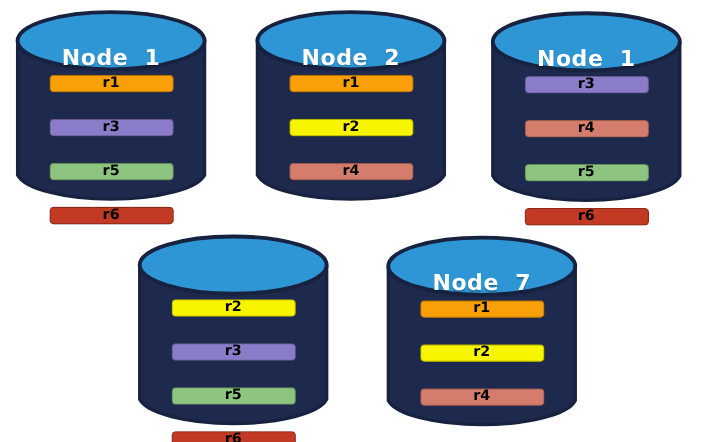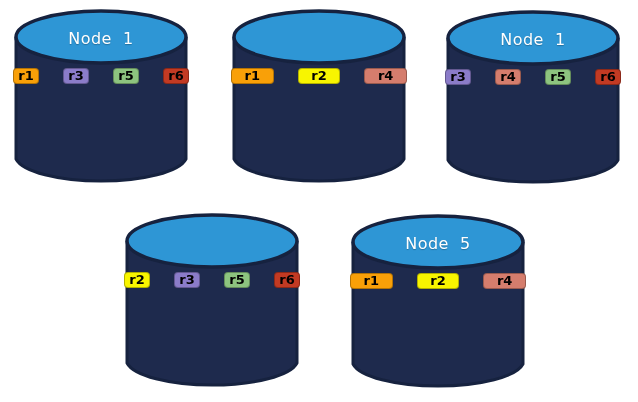--- a/index.html
+++ b/index.html
@@ -38,40 +38,40 @@
     stroke: var(--cylinder-outline, #16223F);
     stroke-width: 3;
   }
   .cyl-top {
     fill: var(--cylinder-top, #2E96D5);
     stroke: var(--cylinder-outline, #16223F);
     stroke-width: 3.5;
   }
   .node-title {
     position: absolute;
-    left: 0; top: 3px;
+    left: 0; top: 16px;
     width: 100%;
     height: 55px;
     display: flex;
     align-items: center;
     justify-content: center;
     color: var(--title-text, #ffffff);
-    font-size: 16px;
-    font-weight: normal;
+    font-size: 20px;
+    font-weight: bold;
     letter-spacing: 0.5px;
     white-space: pre;
     text-shadow: 0 1px 1px rgba(0,0,0,0.25);
   }
   .bars {
     position: absolute;
     left: 0;
     top: 60px;
     width: 100%;
     display: flex;
-    flex-direction: row;
+    flex-direction: column;
     align-items: center;
     gap: 24px;
   }
   .bar {
     box-sizing: border-box;
     width: 113px;
     height: 16px;
     border-radius: 4px;
     border: 1px solid rgba(0,0,0,0.28);
     display: flex;
@@ -98,20 +98,21 @@
         <div class="bar" style="background: rgb(139, 124, 201);">r3</div>
         <div class="bar" style="background: rgb(141, 196, 127);">r5</div>
         <div class="bar" style="background: rgb(194, 58, 35);">r6</div>
       </div>
   </div>
     <div class="node">
     <svg class="cyl" viewBox="0 0 176 182" aria-hidden="true">
       <path class="cyl-body" d="M 3 29 L 3 151 A 86 26 0 0 0 173 151 L 173 29 A 86 26 0 0 1 3 29 Z"></path>
       <ellipse class="cyl-top" cx="88" cy="29" rx="85" ry="26"></ellipse>
     </svg>
+    <div class="node-title">Node  2</div>
     <div class="bars">
         <div class="bar" style="background: rgb(249, 160, 8);">r1</div>
         <div class="bar" style="background: rgb(248, 245, 0);">r2</div>
         <div class="bar" style="background: rgb(213, 125, 109);">r4</div>
       </div>
   </div>
     <div class="node">
     <svg class="cyl" viewBox="0 0 176 182" aria-hidden="true">
       <path class="cyl-body" d="M 3 29 L 3 151 A 86 26 0 0 0 173 151 L 173 29 A 86 26 0 0 1 3 29 Z"></path>
       <ellipse class="cyl-top" cx="88" cy="29" rx="85" ry="26"></ellipse>
@@ -134,20 +135,20 @@
         <div class="bar" style="background: rgb(139, 124, 201);">r3</div>
         <div class="bar" style="background: rgb(141, 196, 127);">r5</div>
         <div class="bar" style="background: rgb(194, 58, 35);">r6</div>
       </div>
   </div>
     <div class="node">
     <svg class="cyl" viewBox="0 0 176 182" aria-hidden="true">
       <path class="cyl-body" d="M 3 29 L 3 151 A 86 26 0 0 0 173 151 L 173 29 A 86 26 0 0 1 3 29 Z"></path>
       <ellipse class="cyl-top" cx="88" cy="29" rx="85" ry="26"></ellipse>
     </svg>
-    <div class="node-title">Node  5</div>
+    <div class="node-title">Node  7</div>
     <div class="bars">
         <div class="bar" style="background: rgb(249, 160, 8);">r1</div>
         <div class="bar" style="background: rgb(248, 245, 0);">r2</div>
         <div class="bar" style="background: rgb(213, 125, 109);">r4</div>
       </div>
   </div>
   </div>
 
 </body></html>

